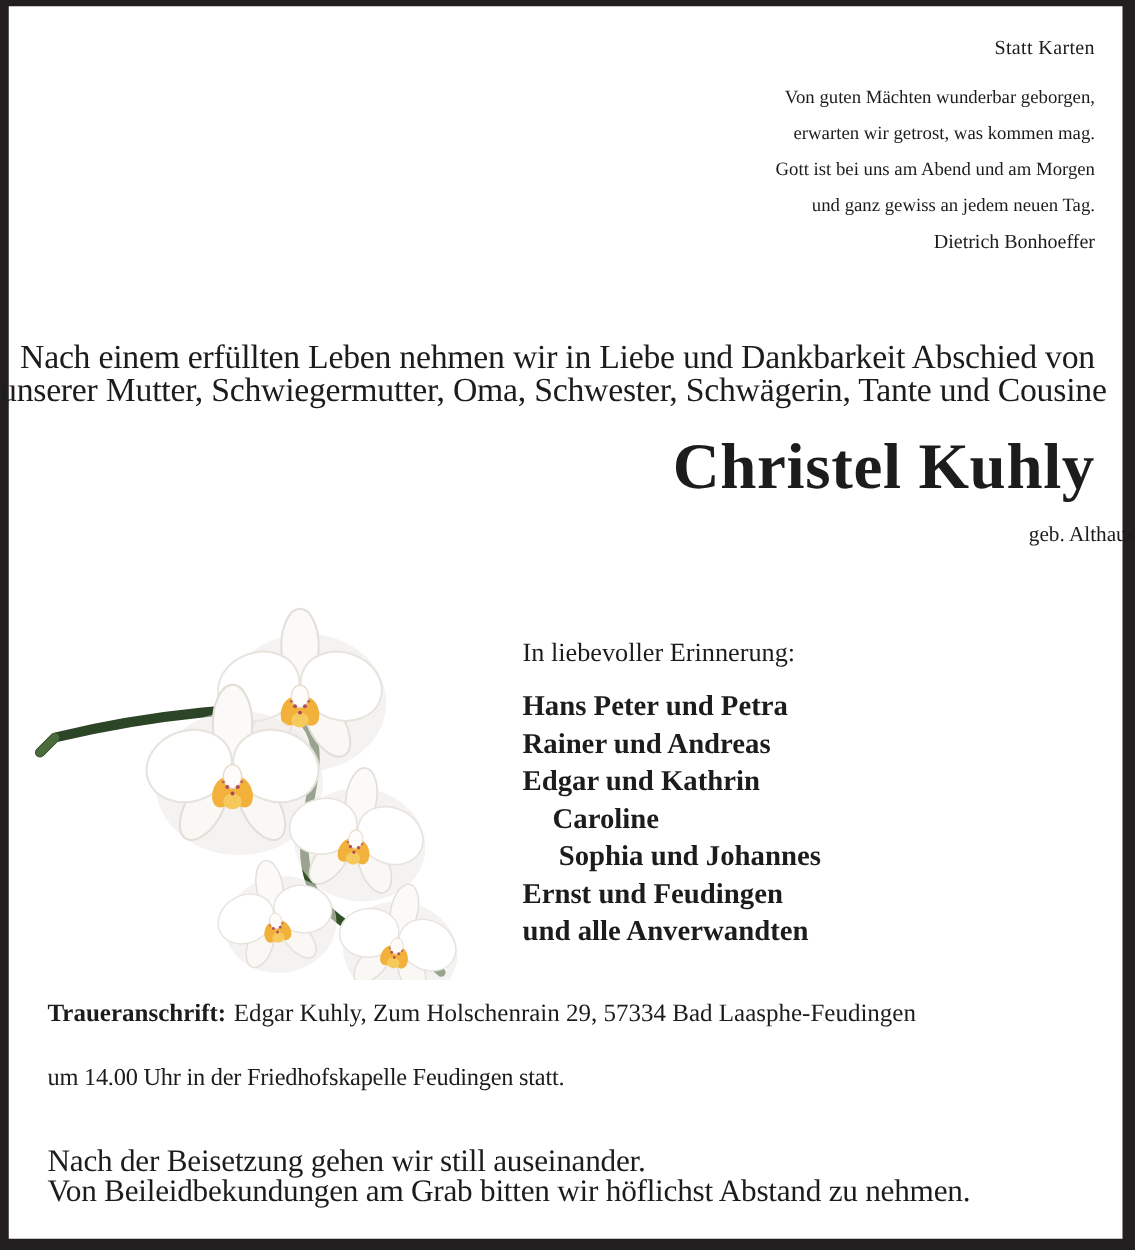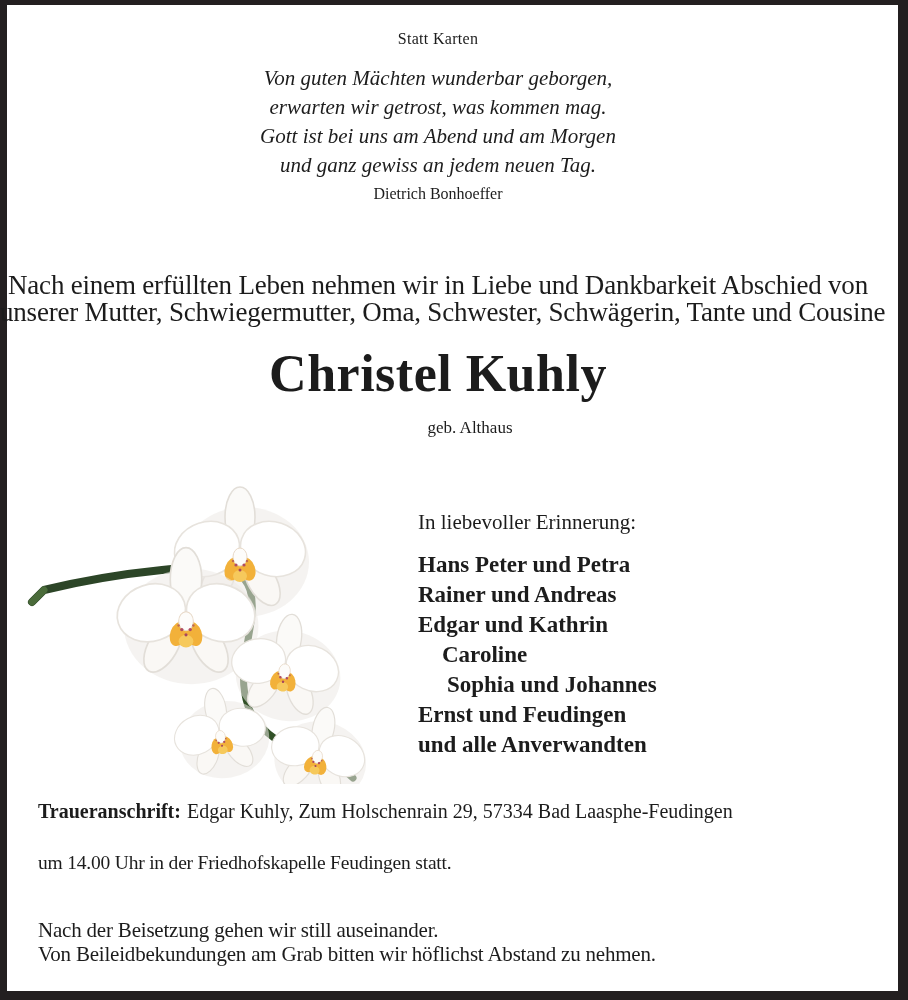--- a/index.html
+++ b/index.html
@@ -22,33 +22,32 @@
     border-style: solid;
     border-color: #231f20;
     border-width: 5px 10px 9px 7px;
     pointer-events: none;
     box-sizing: border-box;
   }
   .centered {
     position: absolute;
     left: 0;
     width: 876px;
-    text-align: center;
+    text-align: right;
   }
   .line { white-space: nowrap; }
 
   .statt-karten {
     top: 30px;
     font-size: 16px;
     letter-spacing: 0.3px;
   }
   .poem {
     top: 64px;
-    font-style: italic;
-    font-size: 21px;
+    font-size: 15px;
     line-height: 29px;
   }
   .poem-author {
     top: 185px;
     font-size: 16px;
   }
   .intro {
     top: 272px;
     font-size: 27px;
     line-height: 27px;
@@ -112,21 +111,21 @@
     left: 38px;
     top: 851px;
     font-size: 19.5px;
     line-height: 23px;
     letter-spacing: -0.2px;
   }
   .closing-block {
     position: absolute;
     left: 38px;
     top: 918px;
-    font-size: 21px;
+    font-size: 25px;
     line-height: 24px;
     letter-spacing: -0.2px;
   }
 </style>
 </head>
 <body>
 
 <div class="page">
 
   <div class="frame"></div>

